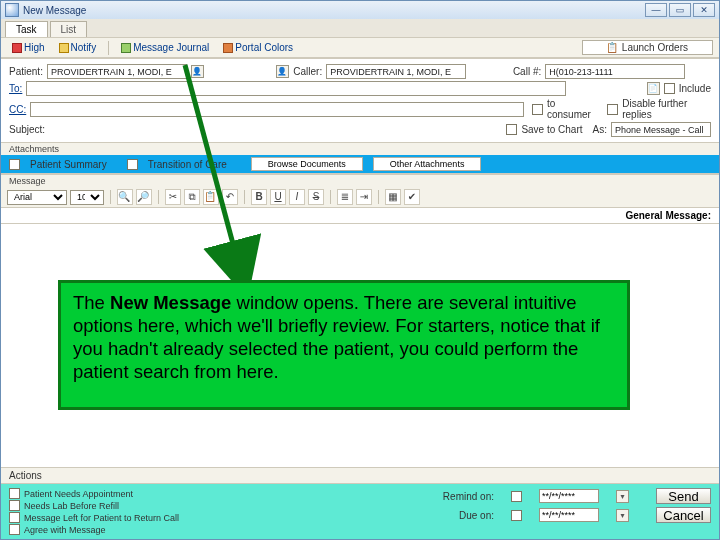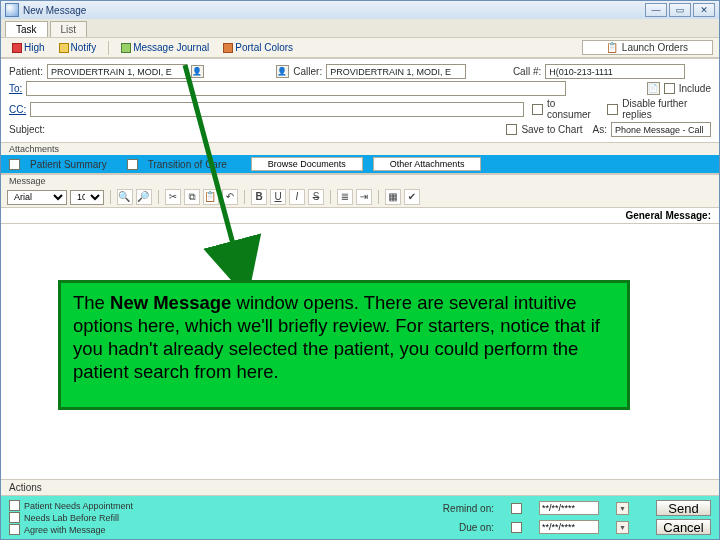--- a/index.html
+++ b/index.html
@@ -293,20 +293,24 @@
       <div class="ck-row">
           <span class="checkbox"></span>
           <span>Patient Needs Appointment</span>
         </div>
       <div class="ck-row">
           <span class="checkbox"></span>
           <span>Needs Lab Before Refill</span>
         </div>
       <div class="ck-row">
           <span class="checkbox"></span>
+          <span>Message Left for Patient to Return Call</span>
+        </div>
+      <div class="ck-row">
+          <span class="checkbox"></span>
           <span>Agree with Message</span>
         </div>
     </div>
     <div class="right-actions">
       <div class="ra-row">
         <span class="label">Remind on:</span>
         <span class="checkbox"></span>
         <input class="date-box" value="**/**/****" style="">
         <span class="search-ic">▾</span>
         <button class="send-btn" style="margin-left:10px">Send</button>

